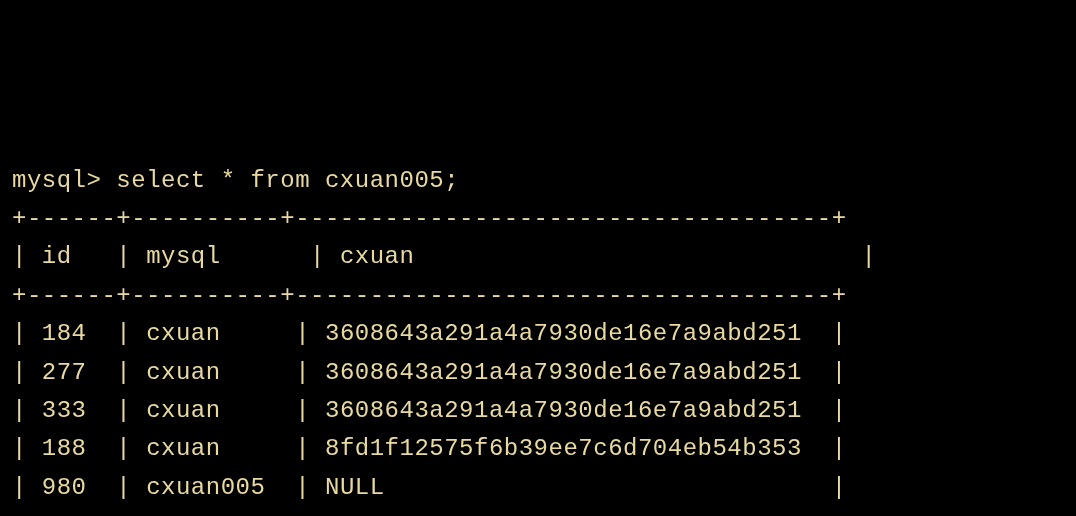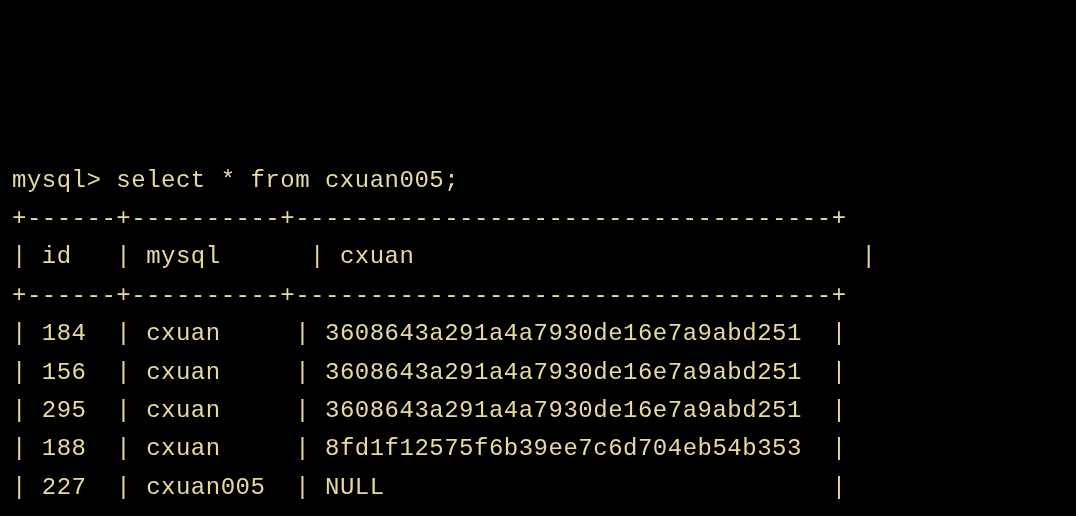--- a/index.html
+++ b/index.html
@@ -24,21 +24,21 @@
 </head>
 <body>
 
 
 
 <div class="terminal"><span><span>mysql&gt;</span> <span>select * from cxuan005;</span></span>
 <span>+------+----------+------------------------------------+</span>
 <span>| <span>id   </span>| <span>mysql      </span>| <span>cxuan                              </span>|</span>
 <span>+------+----------+------------------------------------+</span>
 <span>| <span>184  </span>| <span>cxuan     </span>| <span>3608643a291a4a7930de16e7a9abd251  </span>|</span>
-<span>| <span>156  </span>| <span>cxuan     </span>| <span>3608643a291a4a7930de16e7a9abd251  </span>|</span>
-<span>| <span>295  </span>| <span>cxuan     </span>| <span>3608643a291a4a7930de16e7a9abd251  </span>|</span>
+<span>| <span>277  </span>| <span>cxuan     </span>| <span>3608643a291a4a7930de16e7a9abd251  </span>|</span>
+<span>| <span>333  </span>| <span>cxuan     </span>| <span>3608643a291a4a7930de16e7a9abd251  </span>|</span>
 <span>| <span>188  </span>| <span>cxuan     </span>| <span>8fd1f12575f6b39ee7c6d704eb54b353  </span>|</span>
-<span>| <span>227  </span>| <span>cxuan005  </span>| <span>NULL                              </span>|</span>
+<span>| <span>980  </span>| <span>cxuan005  </span>| <span>NULL                              </span>|</span>
 <span>+------+----------+------------------------------------+</span>
 </div>
 
 
 
 
 </body></html>

